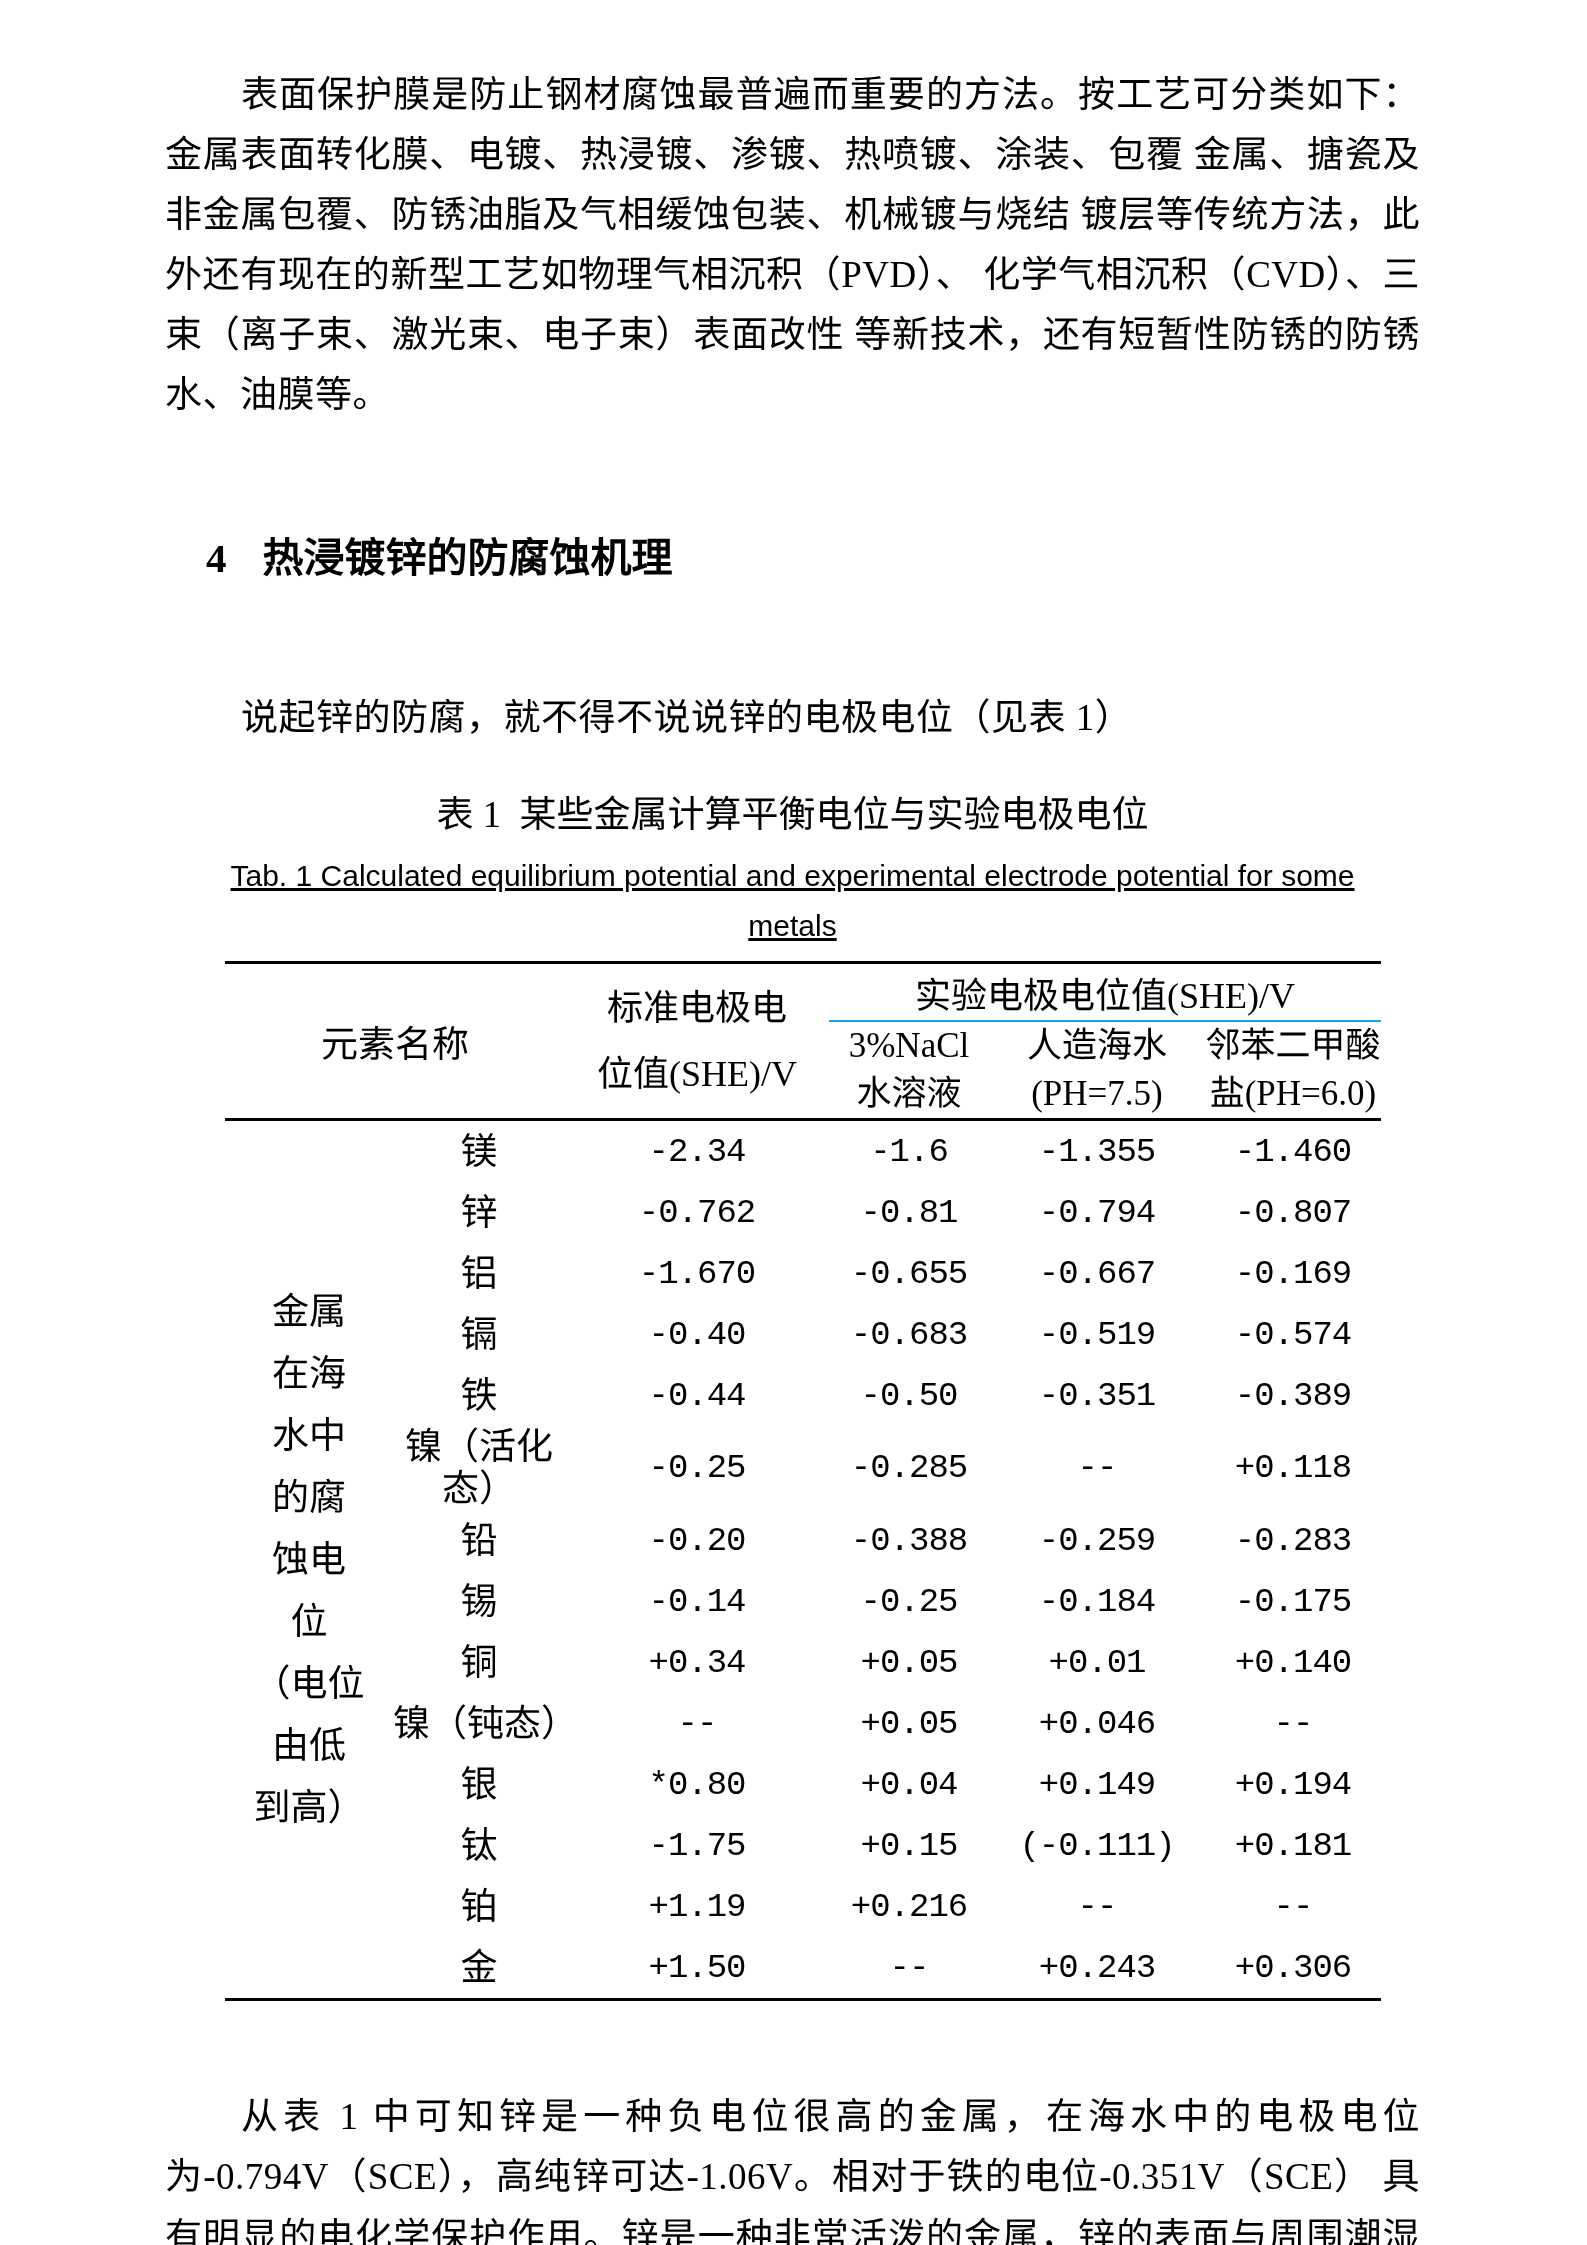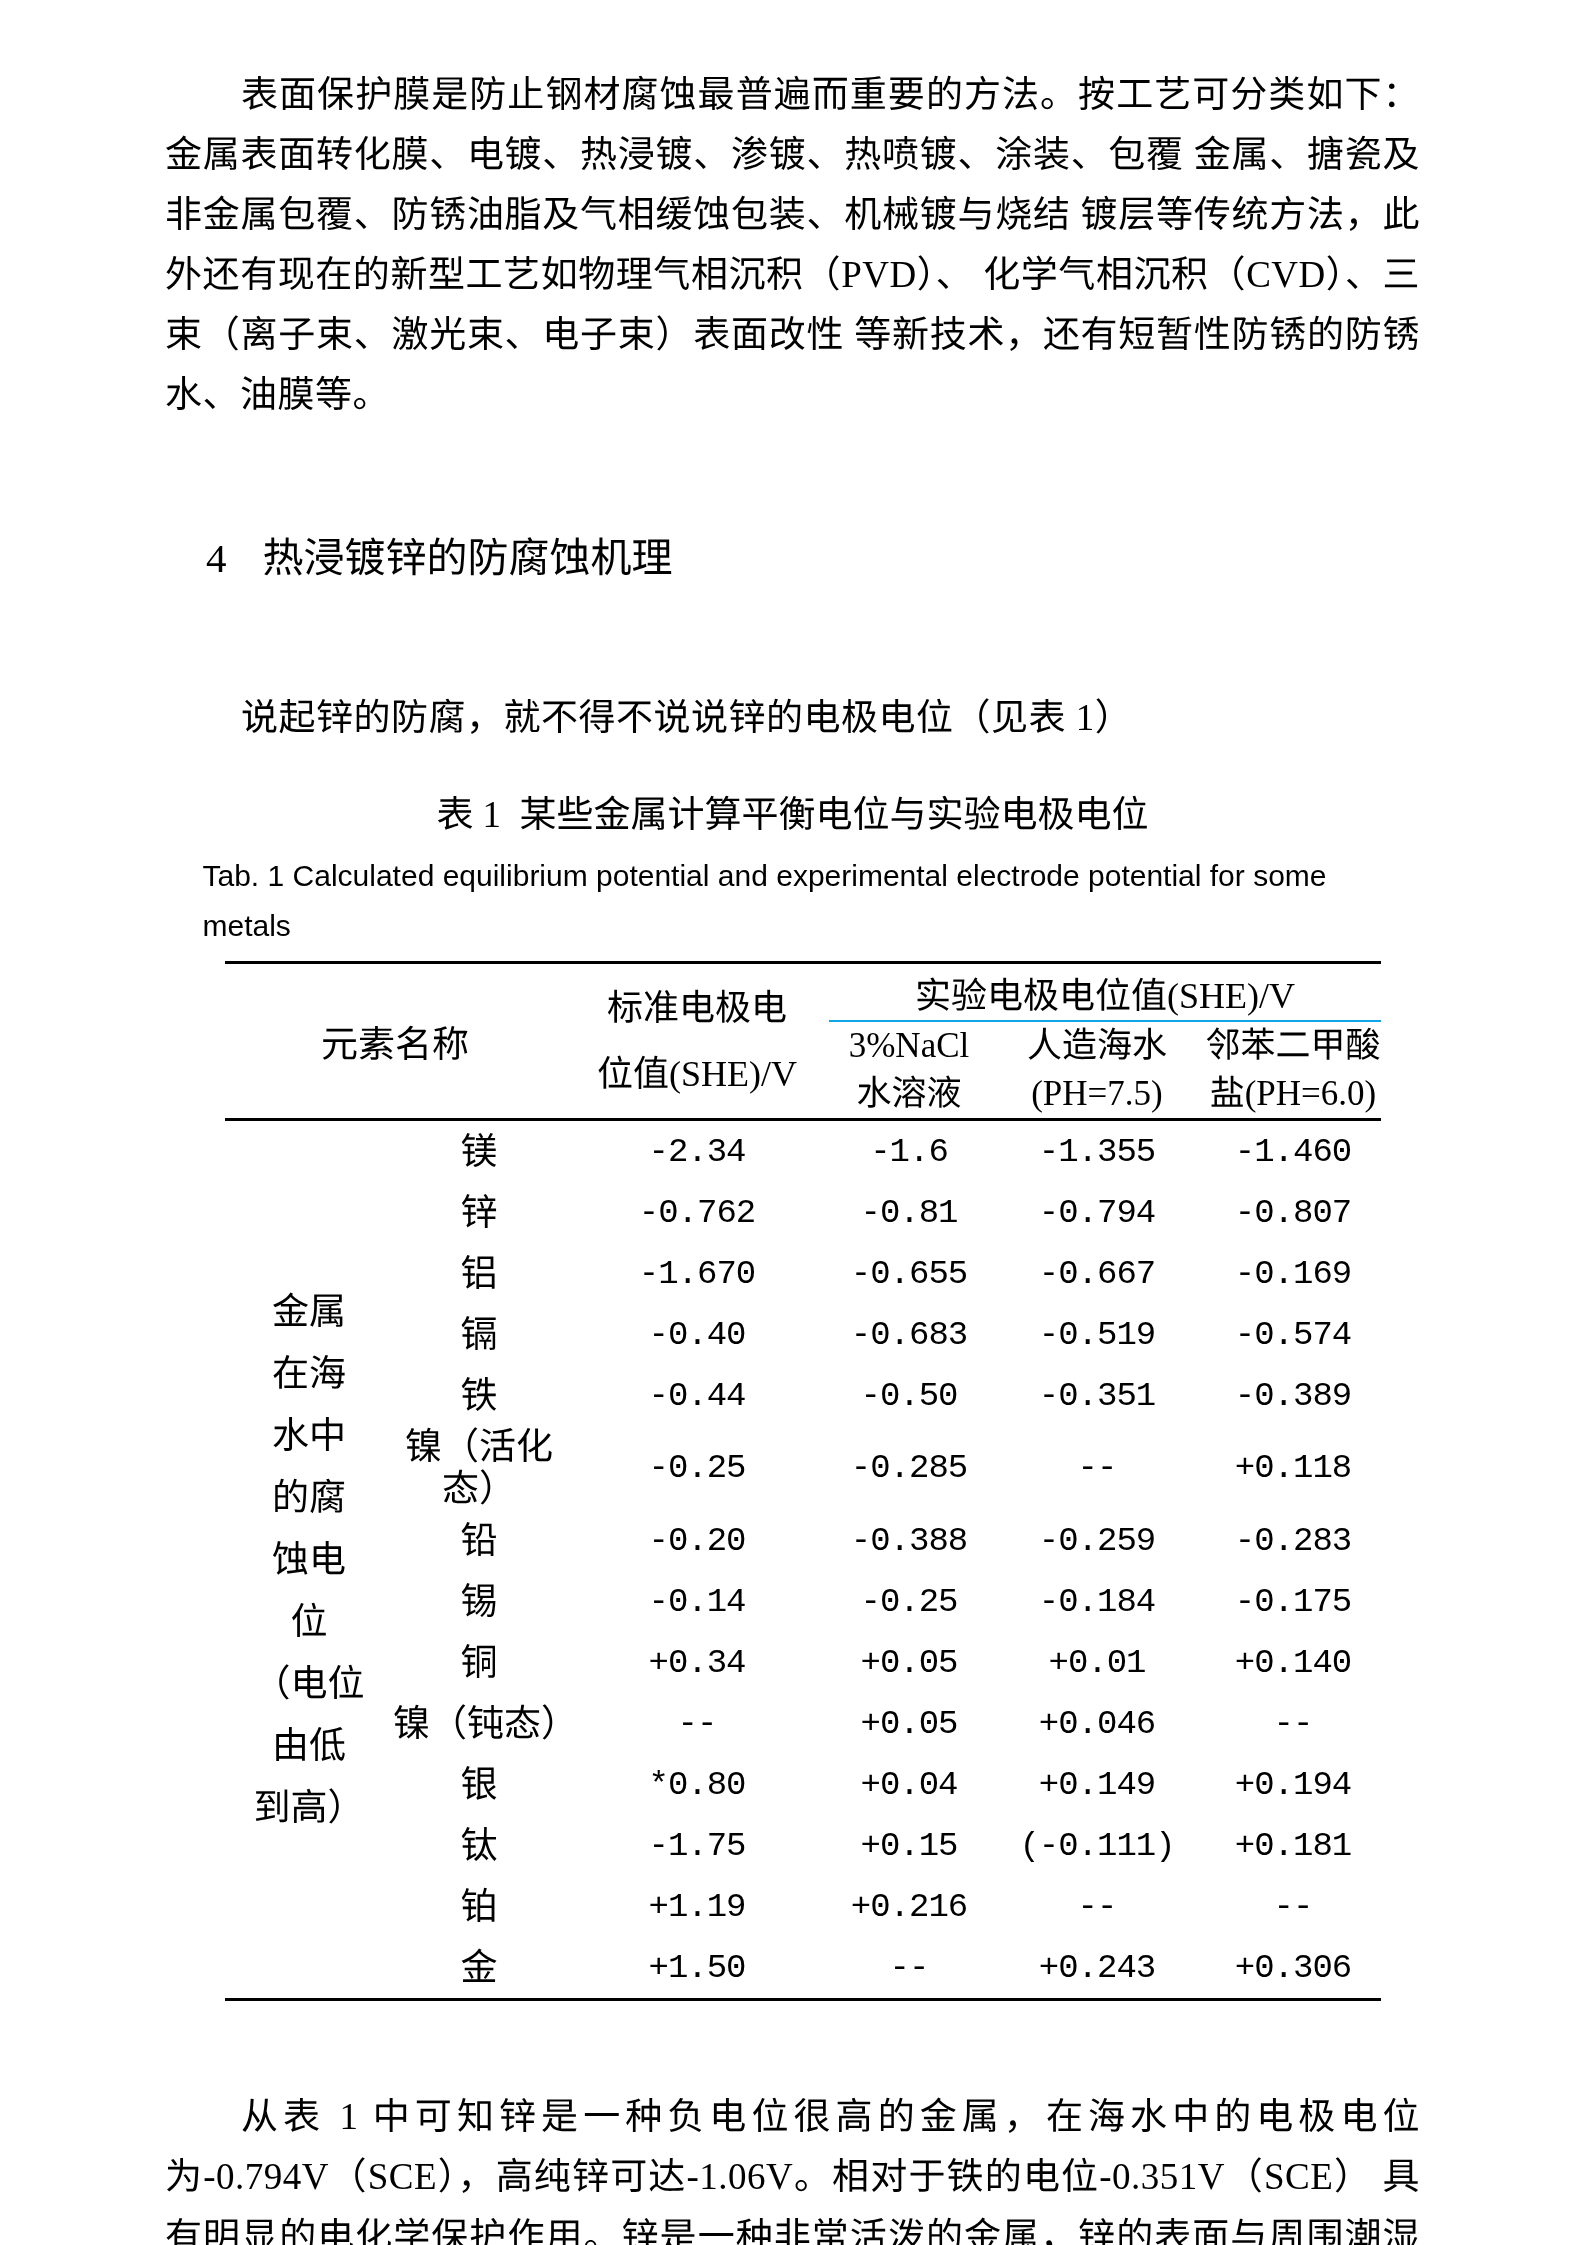--- a/index.html
+++ b/index.html
@@ -18,39 +18,41 @@
     font-size:37px;
     line-height:60px;
     text-align:justify;
     text-justify:inter-ideograph;
     letter-spacing:0.5px;
   }
   .indent{text-indent:76px;}
   .heading{
     margin-top:16px;
     font-size:41px;
-    font-weight:normal;
+    font-weight:bold;
     line-height:64px;
     white-space:pre-wrap;
   }
   .heading .h-num{margin-right:36px;}
   .para2{margin-top:6px;}
   .caption-cn{
     margin-top:2px;
     font-size:37px;
     line-height:60px;
     text-align:center;
     white-space:pre-wrap;
   }
   .caption-en{
     margin:6px auto 0 auto;
     max-width:1180px;
     font-family:"Liberation Sans","DejaVu Sans",sans-serif;
     font-size:30px;
     line-height:50px;
+    text-align:center;
+    text-decoration:underline;
   }
   
   .tbl-wrap{margin:10px 0 0 60px;width:1156px;}
   table.potential{
     width:100%;
     border-collapse:collapse;
     border-top:3px solid #000;
     border-bottom:3px solid #000;
     font-size:36px;
   }

